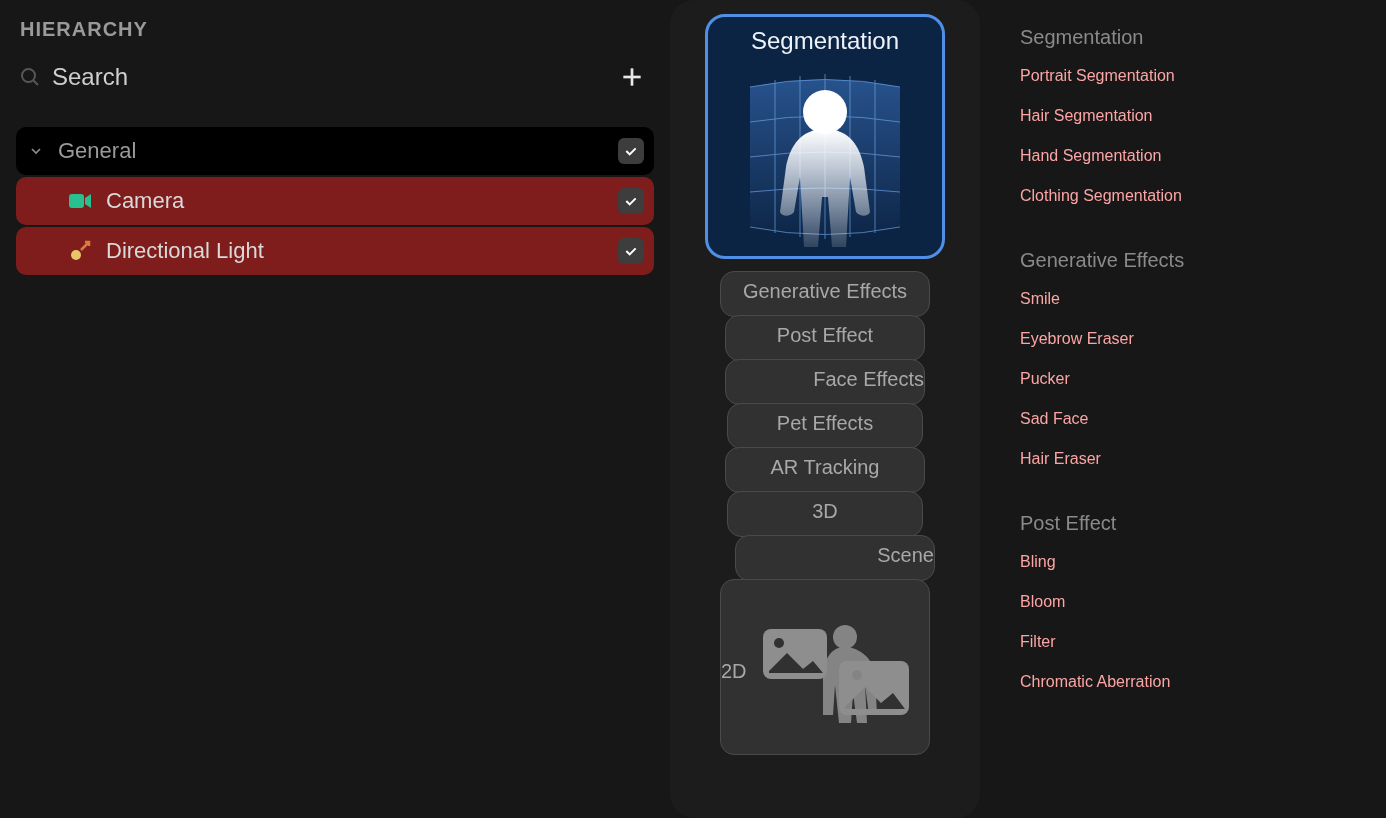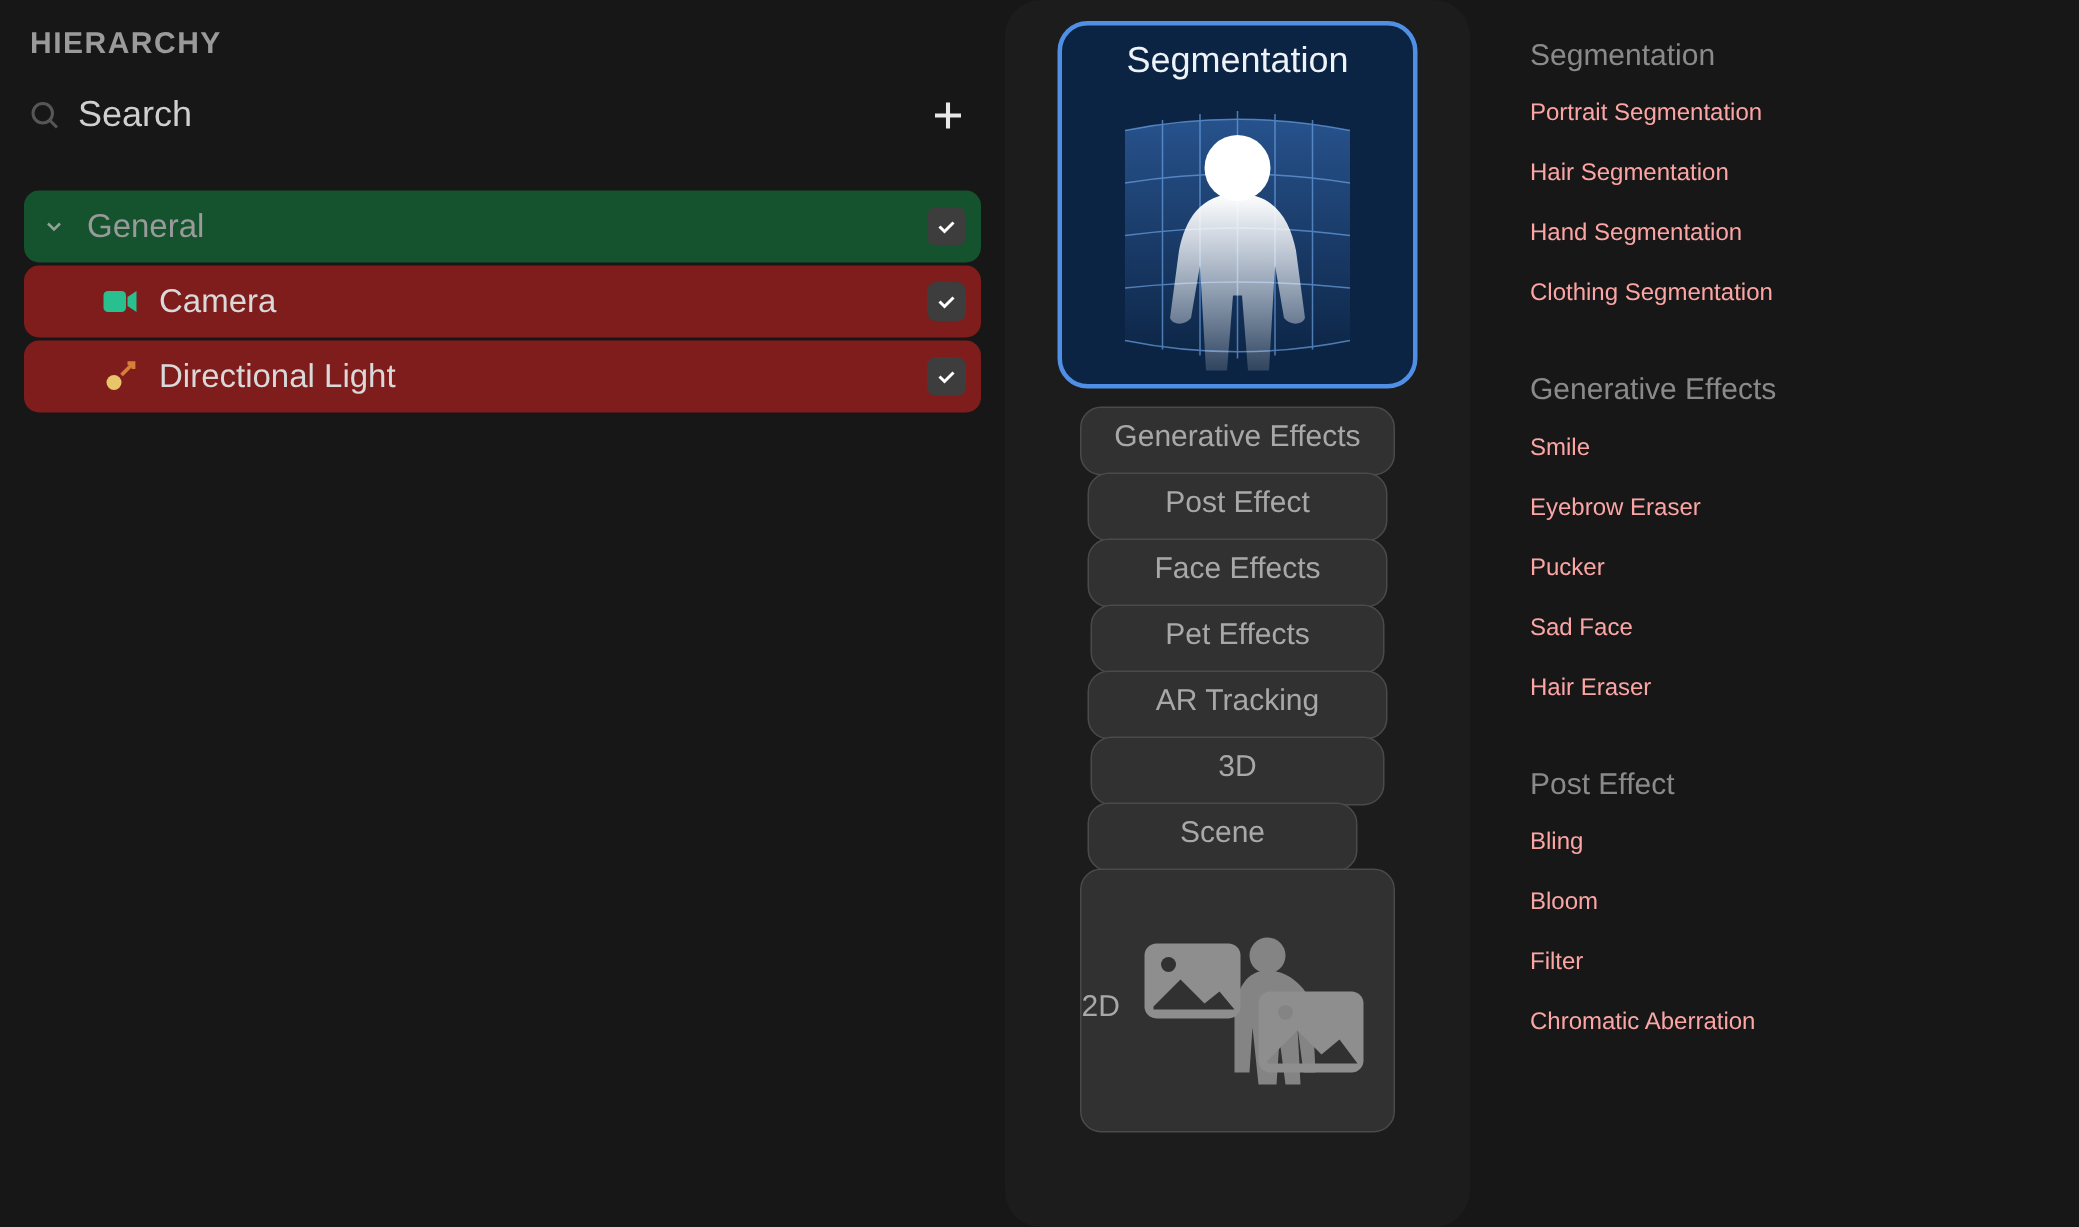--- a/index.html
+++ b/index.html
@@ -64,21 +64,21 @@
 .tree-row {
   display: flex;
   align-items: center;
   height: 48px;
   border-radius: 10px;
   padding: 0 10px 0 10px;
   gap: 12px;
   font-size: 22px;
 }
 .tree-row.root {
-  background: #14532d;
+  background: #000000;
 }
 .tree-row.child {
   background: #7f1d1d;
   margin-top: 2px;
 }
 .tree-indent {
   width: 28px;
 }
 .tree-caret {
   width: 20px;
@@ -158,25 +158,25 @@
   border-radius:14px;
   padding-top:8px;
   text-align:center;
   color:#a8a8a8;
   font-size:20px;
   position:relative;
 }
 .stack-item + .stack-item { margin-top:-2px; }
 .s0 { height:46px; width:210px; margin-left:0; }
 .s1 { height:46px; width:200px; margin-left:5px; }
-.s2 { height:46px; width:200px; margin-left:5px; }
+.s2 { height:46px; width:200px; margin-left:5px;text-align:right; }
 .s3 { height:46px; width:196px; margin-left:7px; }
 .s4 { height:46px; width:200px; margin-left:5px; }
 .s5 { height:46px; width:196px; margin-left:7px; }
-.s6 { height:46px; width:180px; margin-left:5px; }
+.s6 { height:46px; width:200px; margin-left:15px;text-align:right; }
 .s7 { height:176px; width:210px; margin-left:0; display:flex; flex-direction:row; align-items:center; }
 .s7 .twod-graphic { flex:1; display:flex; align-items:center; justify-content:center; }
 
 
 .details-panel {
   flex:1;
   padding: 26px 10px 0 40px;
   overflow:hidden;
 }
 .details-section-header {

